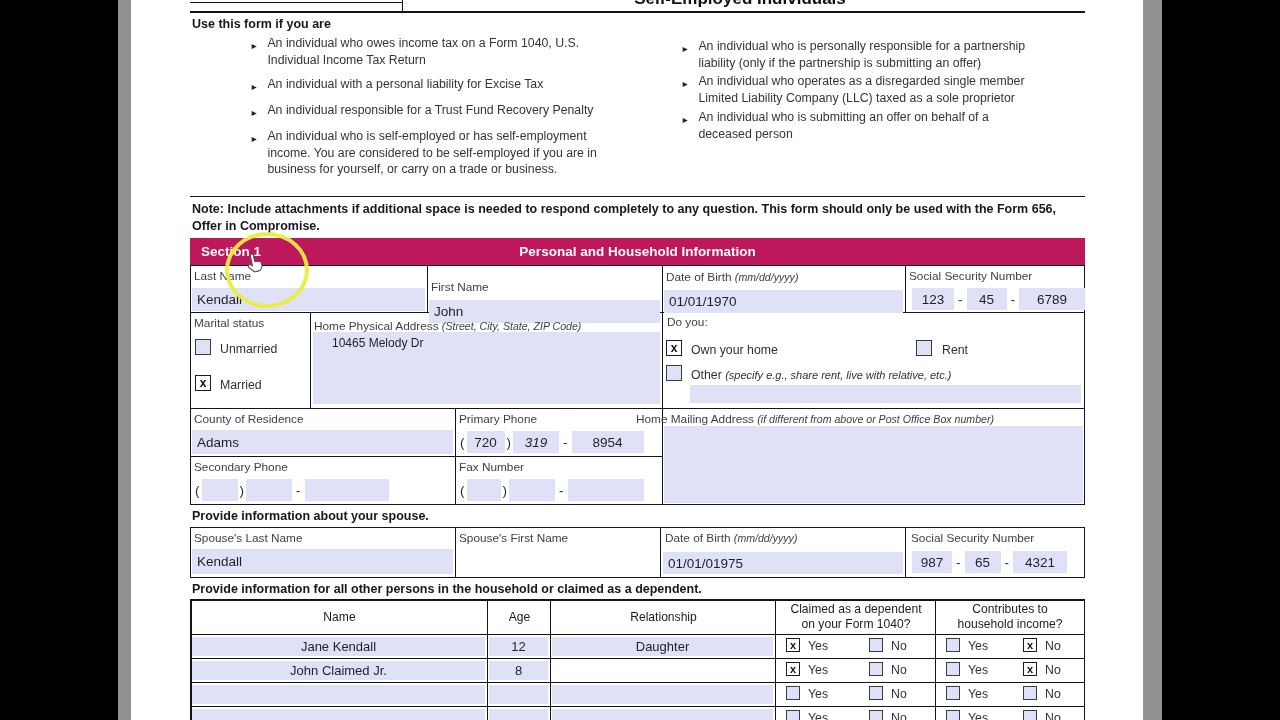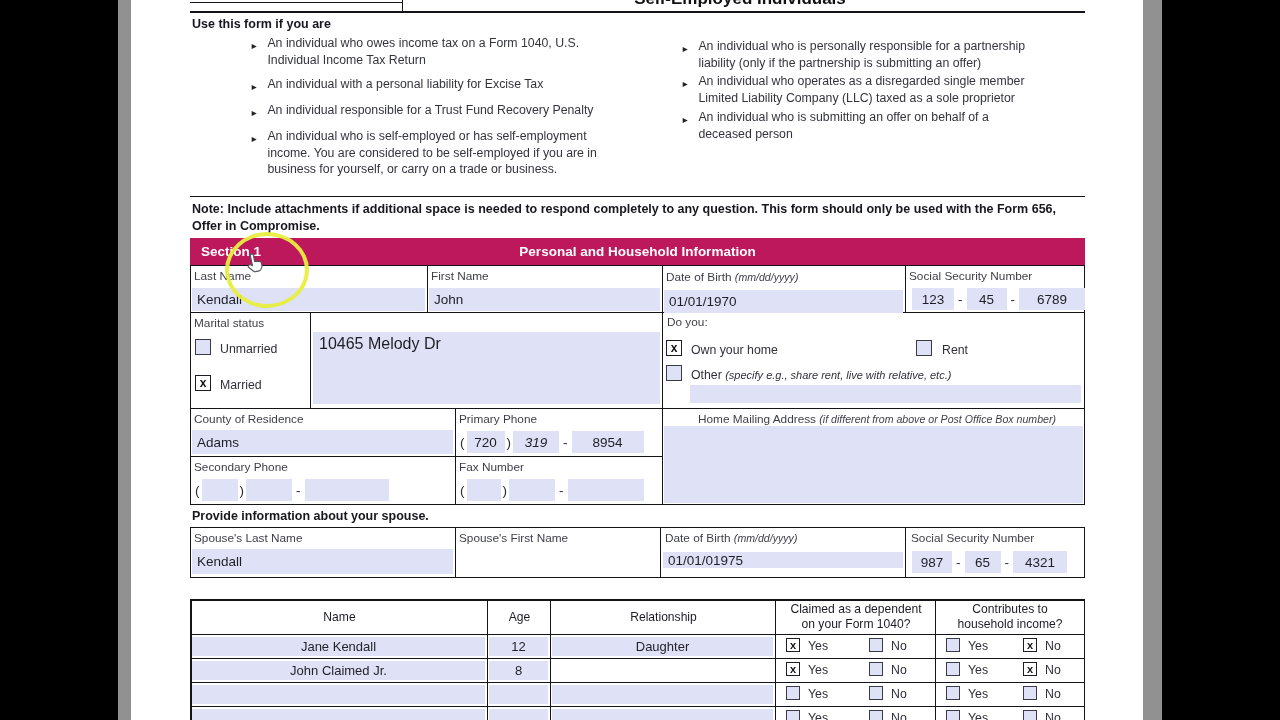--- a/index.html
+++ b/index.html
@@ -100,22 +100,22 @@
   <div class="vline" style="left:905px;top:265px;width:1.2px;height:47px;"></div>
   <div class="hline" style="left:190px;top:311.5px;width:895px;height:1.2px;"></div>
   <div class="vline" style="left:310px;top:312px;width:1.2px;height:96px;"></div>
   <div class="hline" style="left:190px;top:407.5px;width:895px;height:1.2px;"></div>
   <div class="vline" style="left:455px;top:408px;width:1.2px;height:97px;"></div>
   <div class="hline" style="left:190px;top:455.5px;width:472px;height:1.2px;"></div>
 
   <div class="lbl" style="left:194px;top:269px;">Last Name</div>
   <div class="valbox" style="left:192px;top:288px;width:233px;height:23px;">Kendall</div>
 
-  <div class="lbl" style="left:431px;top:269px;text-align:right;">First Name</div>
-  <div class="valbox" style="left:429px;top:288px;width:231px;height:23px;">John</div>
+  <div class="lbl" style="left:431px;top:280px;text-align:right;">First Name</div>
+  <div class="valbox" style="left:429px;top:300px;width:231px;height:23px;">John</div>
 
   <div class="lbl" style="left:666px;top:270px;">
     <span>Date of Birth</span>
     <span class="hint">(mm/dd/yyyy)</span>
   </div>
   <div class="valbox" style="left:664px;top:290px;width:239px;height:23px;">01/01/1970</div>
 
   <div class="lbl" style="left:909px;top:269px;">Social Security Number</div>
   <div class="grp" style="left:912px;top:288px;">
     <span class="gbox" style="width:42px;">123</span>
@@ -124,21 +124,25 @@
     <span class="gsep">-</span>
     <span class="gbox" style="width:66px;">6789</span>
   </div>
 
   <div class="lbl" style="left:194px;top:316px;">Marital status</div>
   <div class="cb" style="left:195px;top:339px;"></div>
   <div class="cblabel" style="left:220px;top:342px;">Unmarried</div>
   <div class="cb checked" style="left:195px;top:375px;"></div>
   <div class="cblabel" style="left:220px;top:378px;">Married</div>
 
-  <div class="abs" style="left:313px;top:332px;width:347px;height:72px;background:var(--fill);padding:2px 6px;font-size:16px;color:var(--ink);line-height:19px;">
+  <div class="lbl" style="left:314px;top:319px;">
+    <span>Home Physical Address</span>
+    <span class="hint">(Street, City, State, ZIP Code)</span>
+  </div>
+  <div class="abs" style="left:313px;top:332px;width:347px;height:72px;background:var(--fill);padding:2px 19px;font-size:12px;color:var(--ink);line-height:19px;">
     <div>10465 Melody Dr</div>
   </div>
 
   <div class="lbl" style="left:667px;top:315px;">Do you:</div>
   <div class="cb checked" style="left:666px;top:340px;"></div>
   <div class="cblabel" style="left:691px;top:343px;">Own your home</div>
   <div class="cb" style="left:916px;top:340px;"></div>
   <div class="cblabel" style="left:942px;top:343px;">Rent</div>
   <div class="cb" style="left:666px;top:365px;"></div>
   <div class="cblabel" style="left:691px;top:368px;">
@@ -173,52 +177,53 @@
   <div class="lbl" style="left:459px;top:460px;">Fax Number</div>
   <div class="grp" style="left:458px;top:479px;">
     <span class="gsep" style="margin:0 2px;">(</span>
     <span class="gbox" style="width:34px;"></span>
     <span class="gsep" style="margin:0 2px;">)</span>
     <span class="gbox" style="width:46px;"></span>
     <span class="gsep">-</span>
     <span class="gbox" style="width:76px;"></span>
   </div>
 
-  <div class="lbl" style="left:698px;top:412px;">
+  <div class="lbl" style="left:636px;top:412px;">
     <span>Home Mailing Address</span>
     <span class="hint">(if different from above or Post Office Box number)</span>
   </div>
   <div class="valbox" style="left:664px;top:426px;width:419px;height:77px;align-items:flex-start;"></div>
 
   <div class="boldtxt" style="left:192px;top:509px;">Provide information about your spouse.</div>
   <div class="abs" style="left:190px;top:527px;width:895px;height:51px;border:1.6px solid var(--line);"></div>
   <div class="vline" style="left:455px;top:527px;width:1.2px;height:51px;"></div>
   <div class="vline" style="left:660px;top:527px;width:1.2px;height:51px;"></div>
   <div class="vline" style="left:905px;top:527px;width:1.2px;height:51px;"></div>
 
   <div class="lbl" style="left:194px;top:531px;">Spouse's Last Name</div>
   <div class="valbox" style="left:192px;top:549px;width:261px;height:25px;">Kendall</div>
 
   <div class="lbl" style="left:459px;top:531px;">Spouse's First Name</div>
 
   <div class="lbl" style="left:665px;top:531px;">
     <span>Date of Birth</span>
     <span class="hint">(mm/dd/yyyy)</span>
   </div>
-  <div class="valbox" style="left:663px;top:552px;width:240px;height:16px;">01/01/01975</div>
+  <div class="valbox" style="left:663px;top:552px;width:240px;height:22px;">01/01/01975</div>
 
   <div class="lbl" style="left:911px;top:531px;">Social Security Number</div>
   <div class="grp" style="left:912px;top:551px;">
     <span class="gbox" style="width:40px;">987</span>
     <span class="gsep">-</span>
     <span class="gbox" style="width:36px;">65</span>
     <span class="gsep">-</span>
     <span class="gbox" style="width:54px;">4321</span>
   </div>
 
+  <div class="boldtxt" style="left:192px;top:582px;">Provide information for all other persons in the household or claimed as a dependent.</div>
 
   <div class="hline" style="left:190px;top:599px;width:895px;height:1.5px;"></div>
   <div class="hline" style="left:190px;top:633.5px;width:895px;height:1.8px;"></div>
   <div class="hline" style="left:190px;top:658px;width:895px;height:1.1px;"></div>
   <div class="hline" style="left:190px;top:682px;width:895px;height:1.1px;"></div>
   <div class="hline" style="left:190px;top:706px;width:895px;height:1.1px;"></div>
   <div class="vline" style="left:190px;top:599px;width:1.5px;height:121px;"></div>
   <div class="vline" style="left:1083.5px;top:599px;width:1.5px;height:121px;"></div>
   <div class="vline" style="left:487px;top:599px;width:1.2px;height:121px;"></div>
   <div class="vline" style="left:550px;top:599px;width:1.2px;height:121px;"></div>

